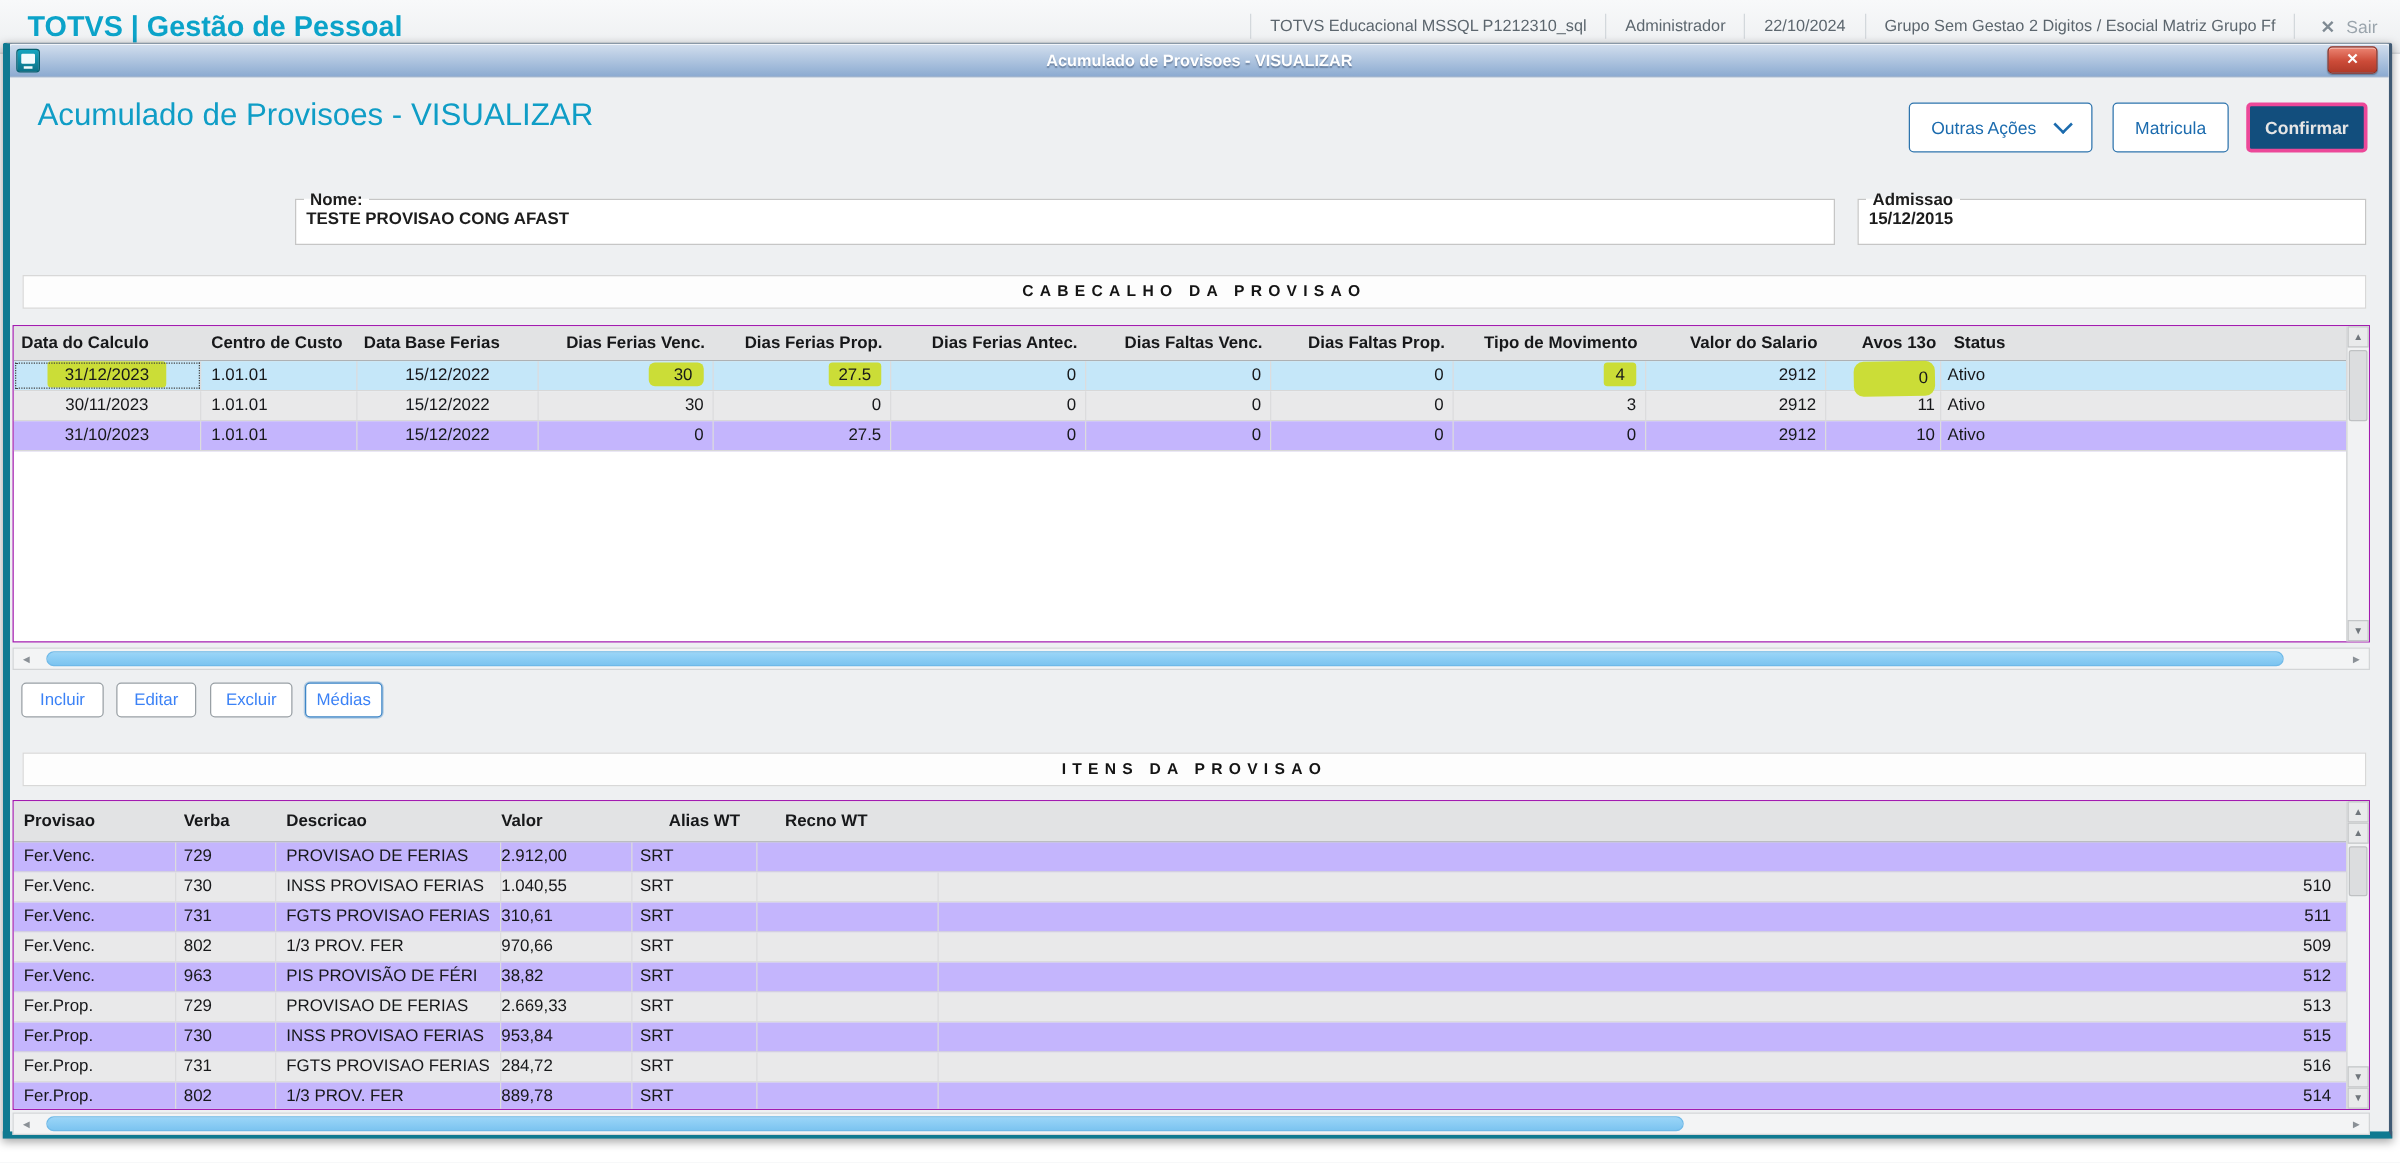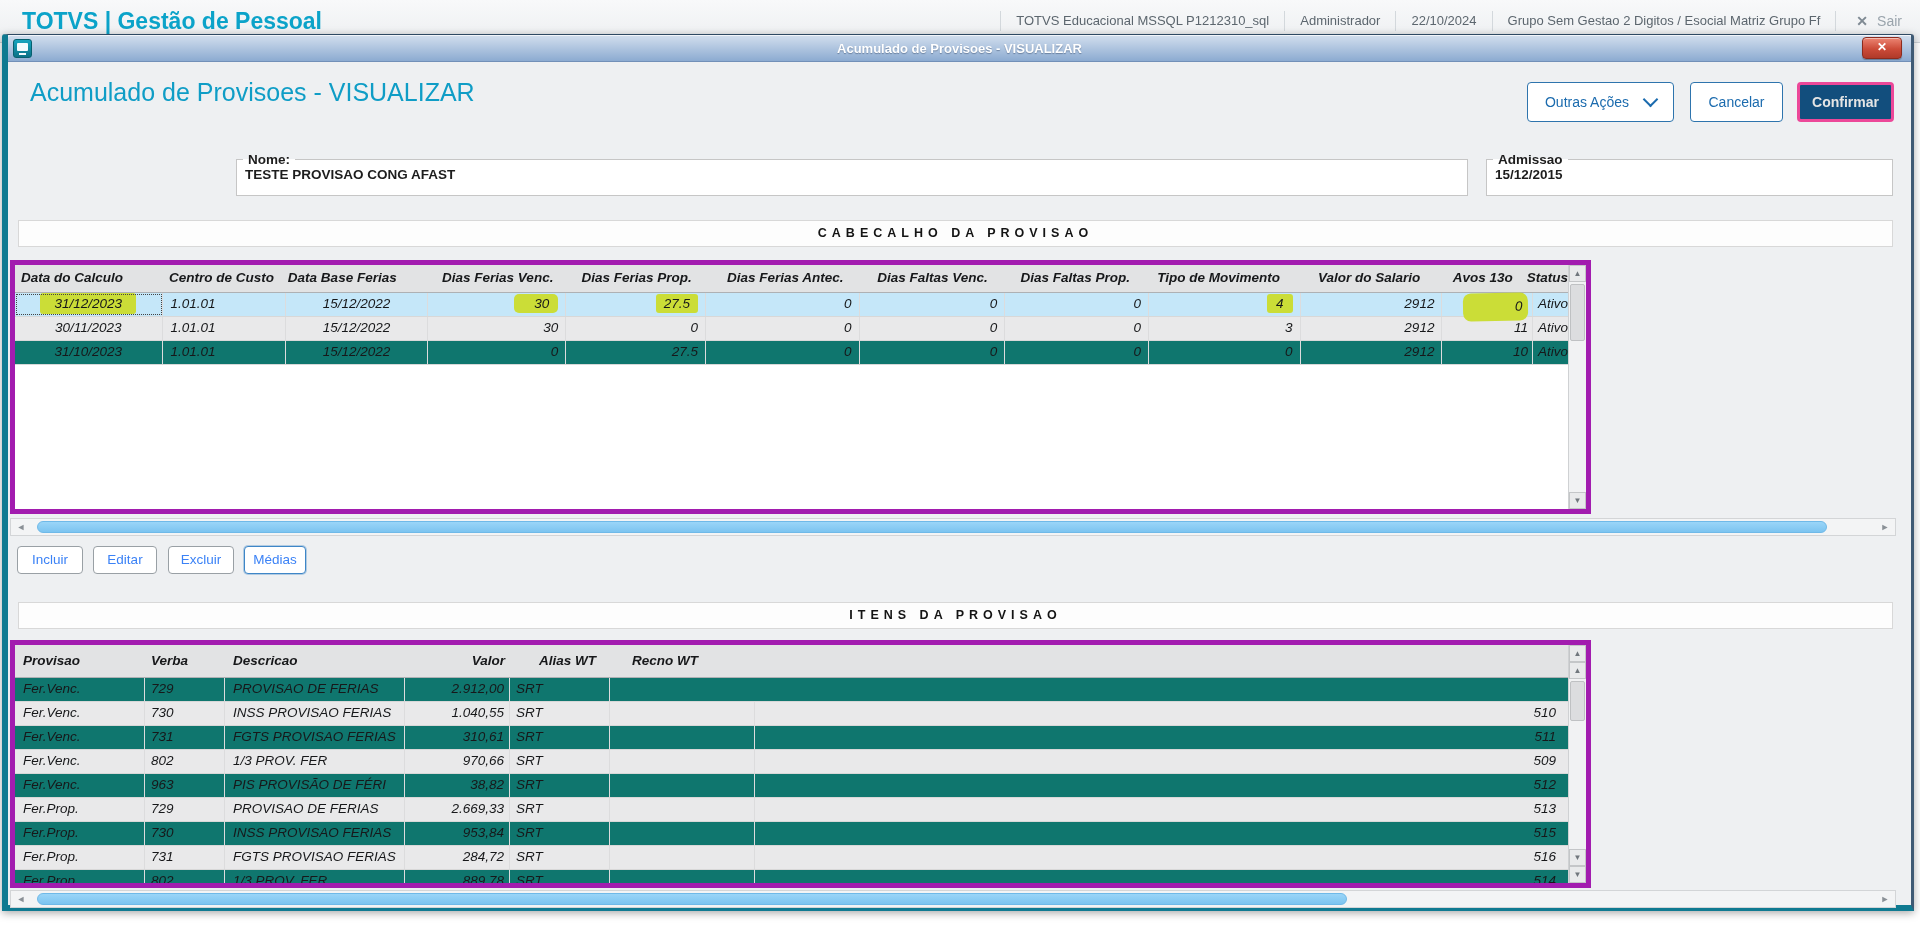--- a/index.html
+++ b/index.html
@@ -62,29 +62,29 @@
   #f-admissao{left:1478px;width:407px;}
 
   
   .band{position:absolute;left:10px;width:1875px;height:27px;background:#fdfdfd;border:1px solid #d8d8d8;
     box-sizing:border-box;text-align:center;font-weight:bold;font-size:12.5px;letter-spacing:5px;
     color:#141414;line-height:25px;}
   #band1{top:158px;}
   #band2{top:540px;}
 
   
-  .grid{position:absolute;left:2px;width:1581px;background:#fff;border:5px solid #a21caf;box-sizing:border-box;font-style:italic;}
+  .grid{position:absolute;left:2px;width:1886px;background:#fff;border:1px solid #a21caf;box-sizing:border-box;}
   #grid1{top:198px;height:254px;}
   #grid2{top:578px;height:248px;}
   .ginner{position:absolute;left:0;top:0;right:18px;bottom:0;overflow:hidden;}
   .ghead{display:flex;background:#e2e3e4;border-bottom:1px solid #aeb1b4;}
   #grid1 .ghead{height:27px;line-height:26px;}
   #grid2 .ghead{height:32px;line-height:31px;}
   .ghead .cell{font-weight:bold;border-right:none;}
-  .grow{display:flex;height:23px;line-height:22px;border-bottom:1px solid #d8d8d8;background:#0f766e;}
+  .grow{display:flex;height:23px;line-height:22px;border-bottom:1px solid #d8d8d8;background:#c4b5fd;}
   .grow.alt{background:#e9e9ea;}
   .grow.sel{background:var(--sel,#c5e7f9);}
   .cell{box-sizing:border-box;border-right:1px solid #dcdcdd;overflow:visible;white-space:nowrap;
     font-size:13.5px;color:#17181a;}
   .cell:last-child{border-right:none;}
   
   #grid1 .c1{width:150px;text-align:center;}
   #grid1 .c2{width:125px;padding-left:8px;}
   #grid1 .c3{width:145px;text-align:center;}
   #grid1 .c4{width:140px;text-align:right;padding-right:7px;}
@@ -96,21 +96,21 @@
   #grid1 .c10{width:144px;text-align:right;padding-right:7px;}
   #grid1 .c11{width:92px;text-align:right;padding-right:4px;}
   #grid1 .c12{flex:1;text-align:left;padding-left:5px;}
   #grid1 .ghead .c1{text-align:left;padding-left:6px;}
   #grid1 .ghead .c3{text-align:left;padding-left:5px;}
   #grid1 .ghead .c12{padding-left:10px;}
   
   #grid2 .c1{width:130px;padding-left:8px;}
   #grid2 .c2{width:80px;padding-left:6px;}
   #grid2 .c3{width:180px;padding-left:8px;}
-  #grid2 .c4{width:105px;text-align:right;padding-right:5px;}
+  #grid2 .c4{width:105px;text-align:left;padding-right:5px;}
   #grid2 .c5{width:100px;padding-left:6px;}
   #grid2 .c6{width:145px;padding-left:22px;}
   #grid2 .c7{flex:1;text-align:right;padding-right:12px;}
   #grid2 .ghead .c5{text-align:right;padding-right:14px;padding-left:0;}
 
   .focus-cell{outline:1px dotted #444;outline-offset:-2px;}
   .hl{background:var(--hl,#cbdd37);border-radius:3px;padding:2px 8px;}
   .hl0{padding:3px 14px;}
   .hl3{padding:2px 9px 2px 20px;border-radius:5px;}
   .hl4{padding:2px 8px;}
@@ -164,21 +164,21 @@
     <div class="close-btn">✕</div>
   </div>
 
   <div class="modal-body">
     <div class="page-title">Acumulado de Provisoes - VISUALIZAR</div>
 
     <div class="abtn outline" id="btn-outras">
       <span>Outras Ações</span>
       <span class="chev"></span>
     </div>
-    <div class="abtn outline" id="btn-cancelar">Cancelar</div>
+    <div class="abtn outline" id="btn-cancelar">Matricula</div>
     <div class="abtn primary" id="btn-confirmar">Confirmar</div>
 
     <fieldset class="field" id="f-nome">
       <legend>Nome:</legend>
       <div class="fval">TESTE PROVISAO CONG AFAST</div>
     </fieldset>
     <fieldset class="field" id="f-admissao">
       <legend>Admissao</legend>
       <div class="fval">15/12/2015</div>
     </fieldset>

